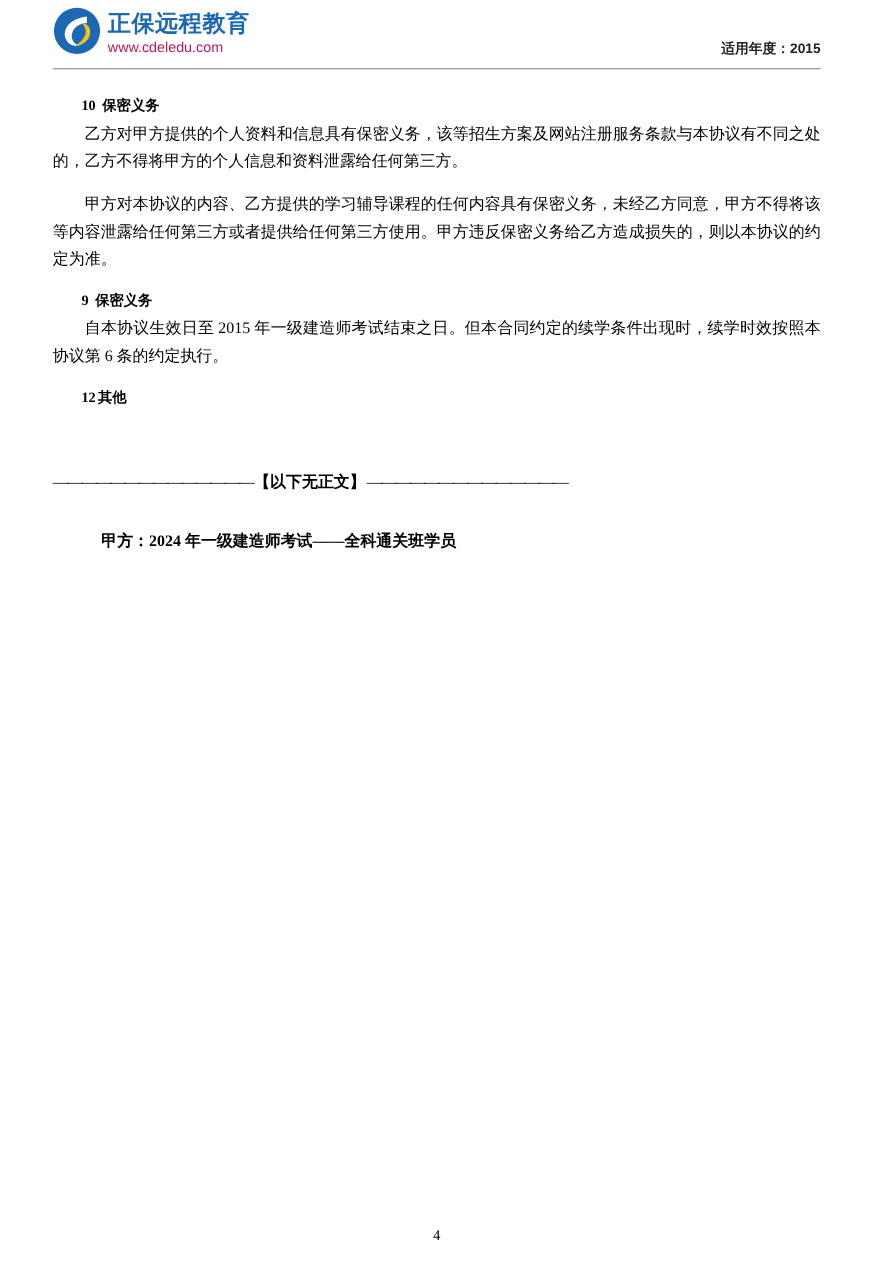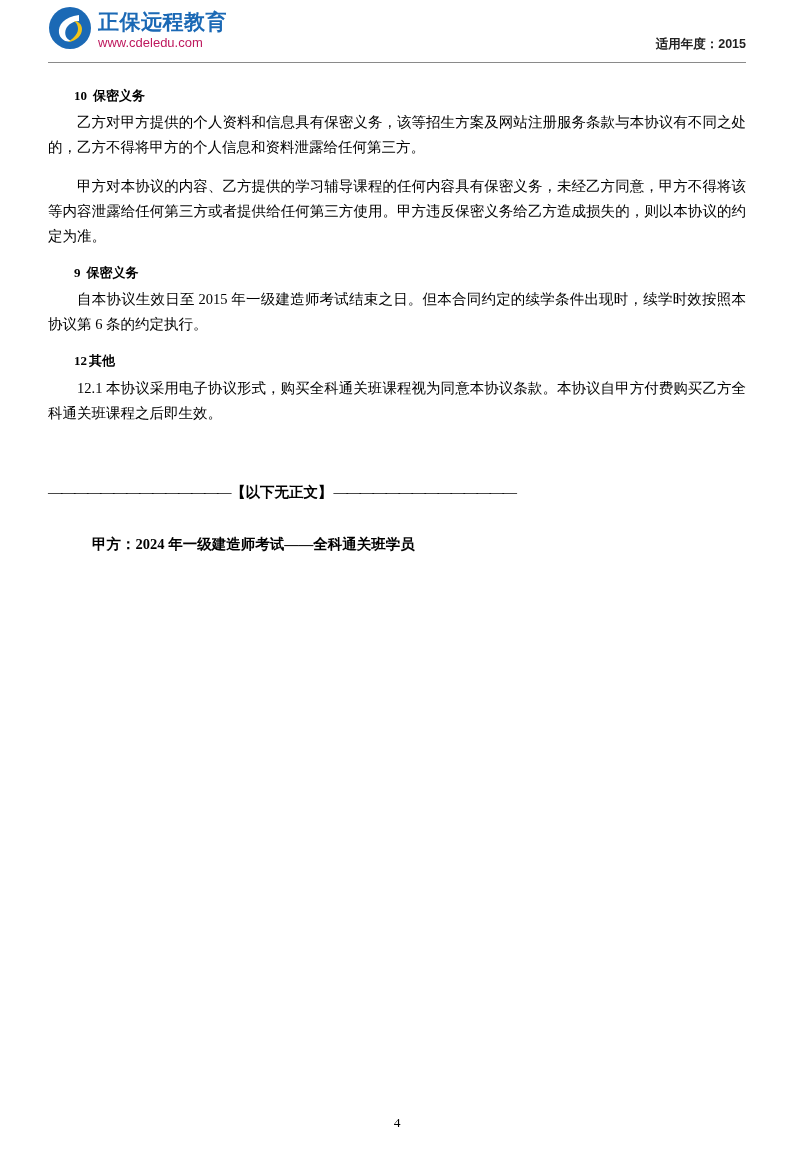--- a/index.html
+++ b/index.html
@@ -178,21 +178,20 @@
     <p class="p indent" style="margin-top:14px;">甲方对本协议的内容、乙方提供的学习辅导课程的任何内容具有保密义务，未经乙方同意，甲方不得将该等内容泄露给任何第三方或者提供给任何第三方使用。甲方违反保密义务给乙方造成损失的，则以本协议的约定为准。</p>
 
     <p class="sec-head">
       <span class="num">9</span><span>保密义务</span>
     </p>
     <p class="p indent">自本协议生效日至 2015 年一级建造师考试结束之日。但本合同约定的续学条件出现时，续学时效按照本协议第 6 条的约定执行。</p>
 
     <p class="sec-head tight">
       <span class="num">12</span><span>其他</span>
     </p>
-    <p class="p indent">12.1 本协议采用电子协议形式，购买全科通关班课程视为同意本协议条款。本协议自甲方付费购买乙方全科通关班课程之后即生效。</p>
 
     <div class="divider-line">
       <span class="dashes">——————————————</span><span class="label">【以下无正文】</span><span class="dashes">——————————————</span>
     </div>
 
     <div class="sign-row">
       <div class="sign-a">
         <span class="party-label">甲方：</span><span>2024 年一级建造师考试——全科通关班学员</span>
       </div>
     </div>

